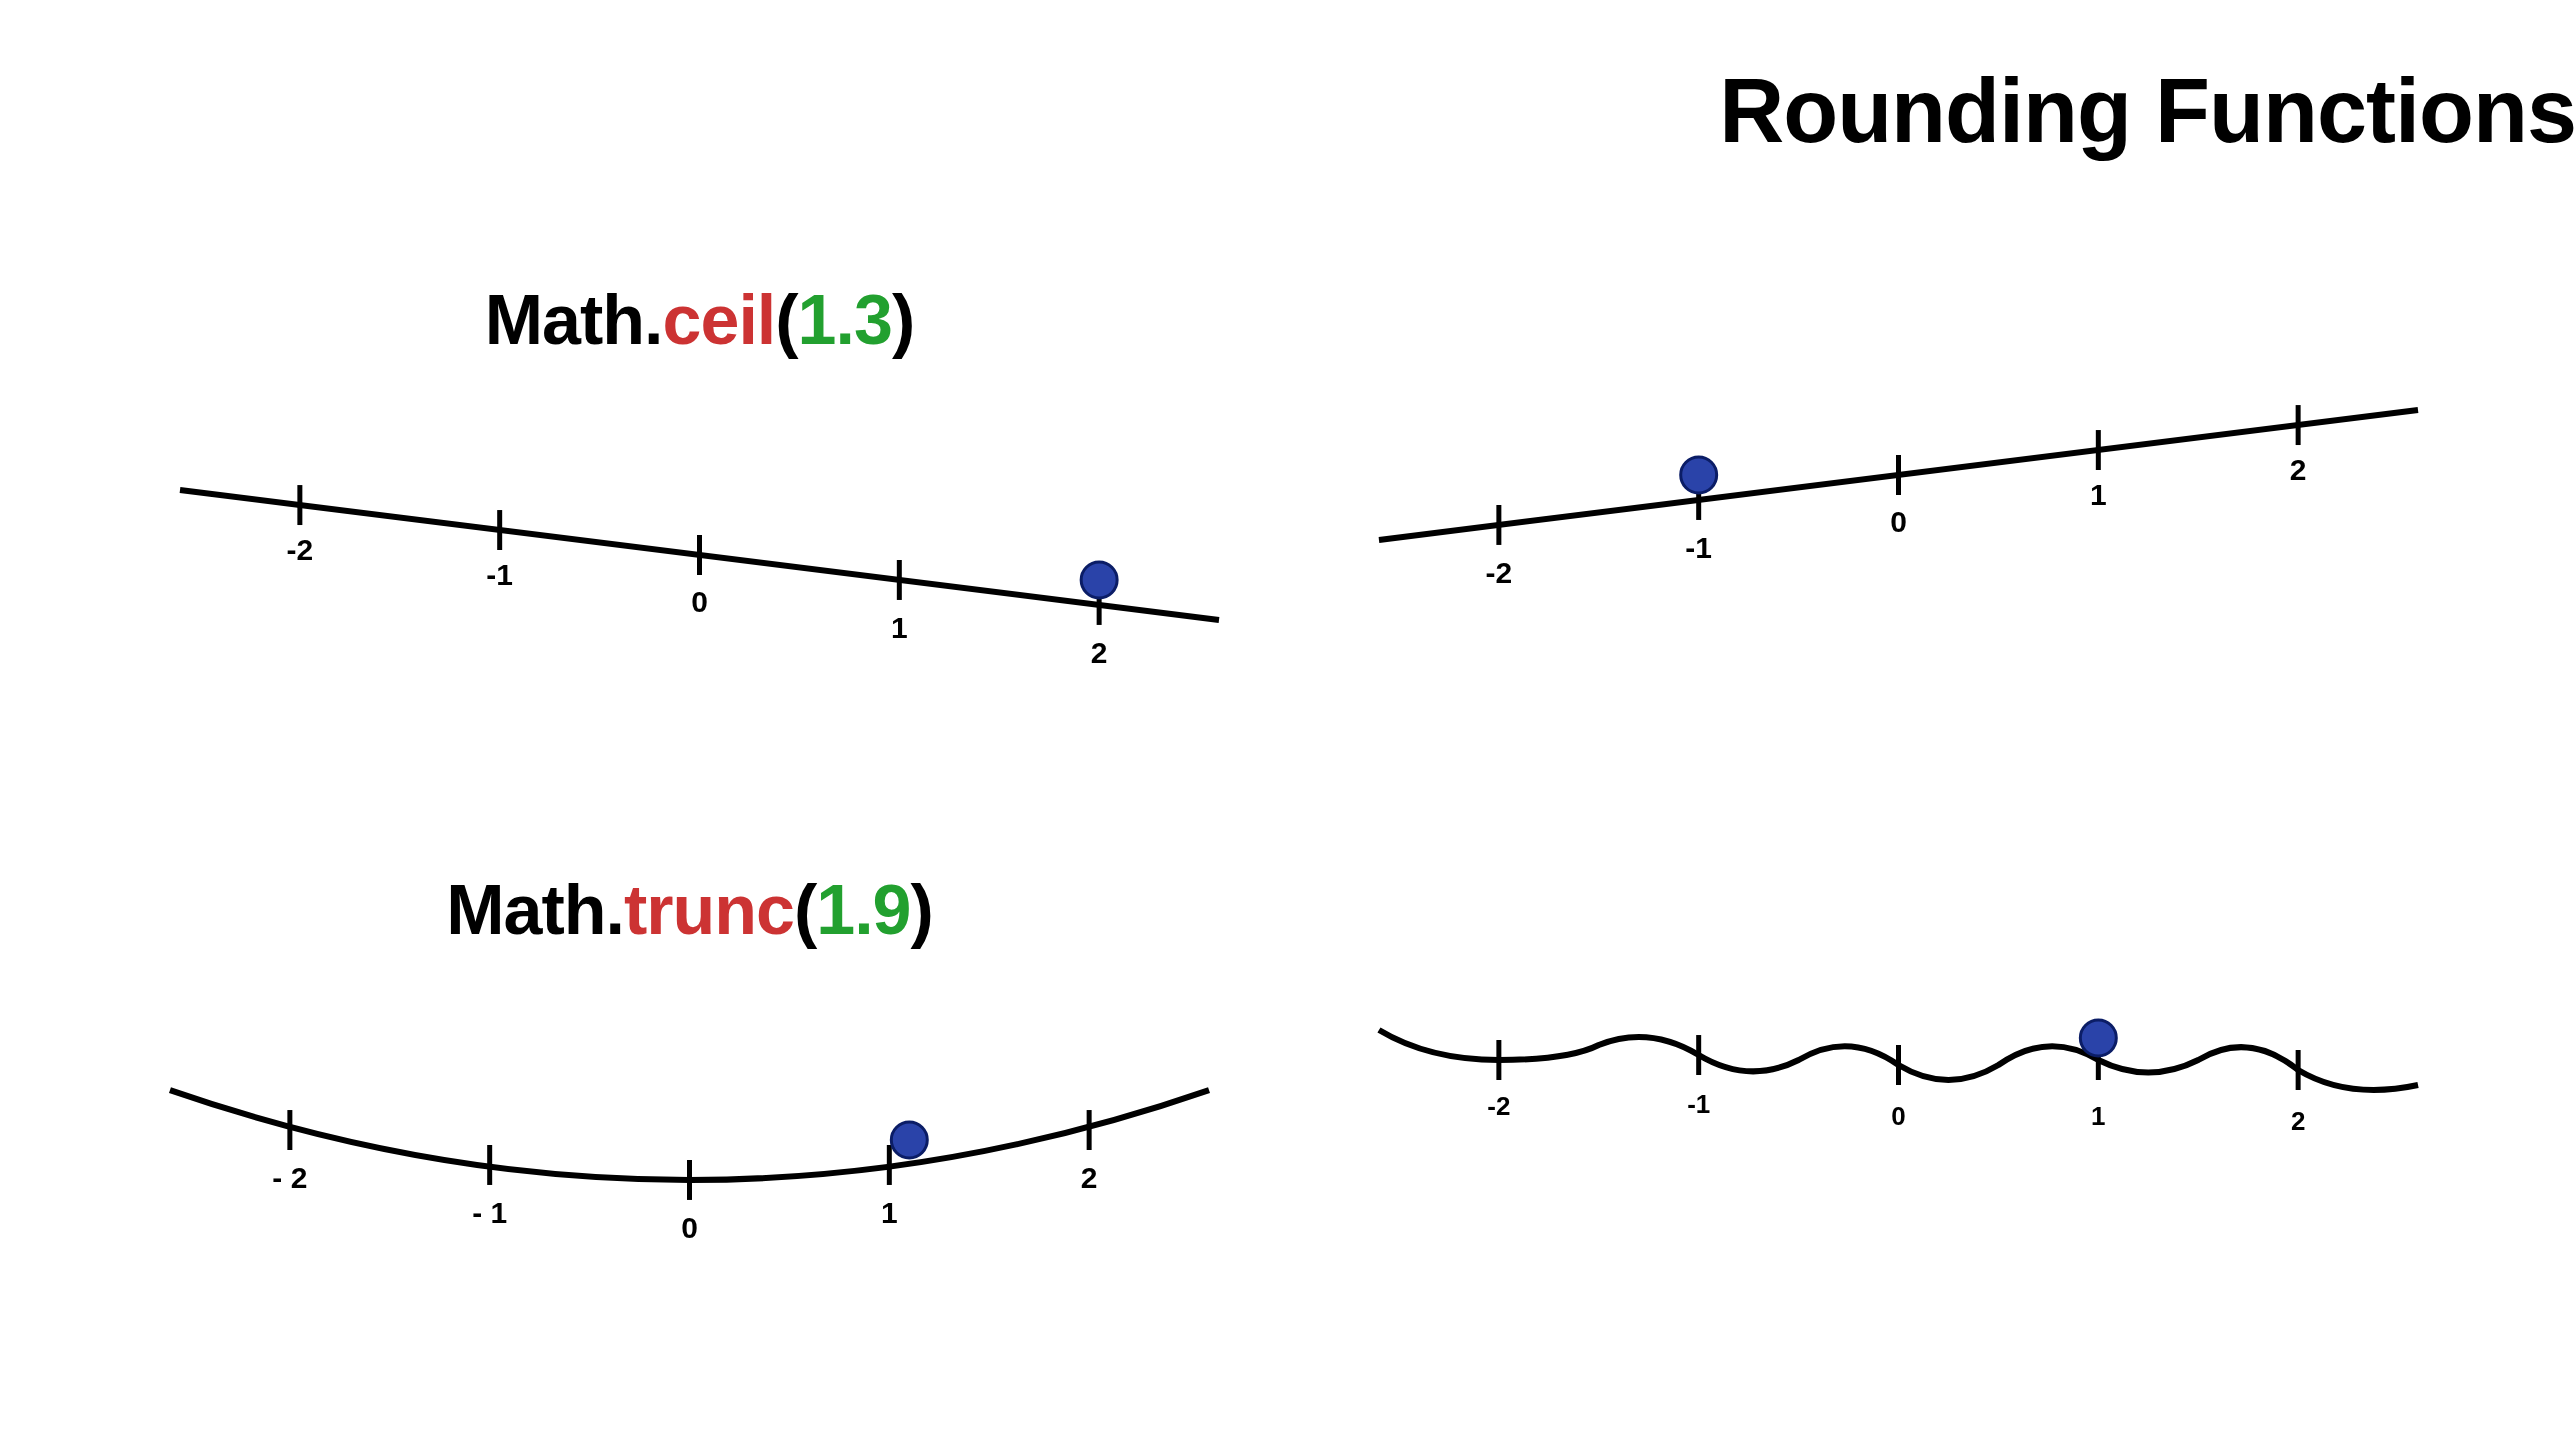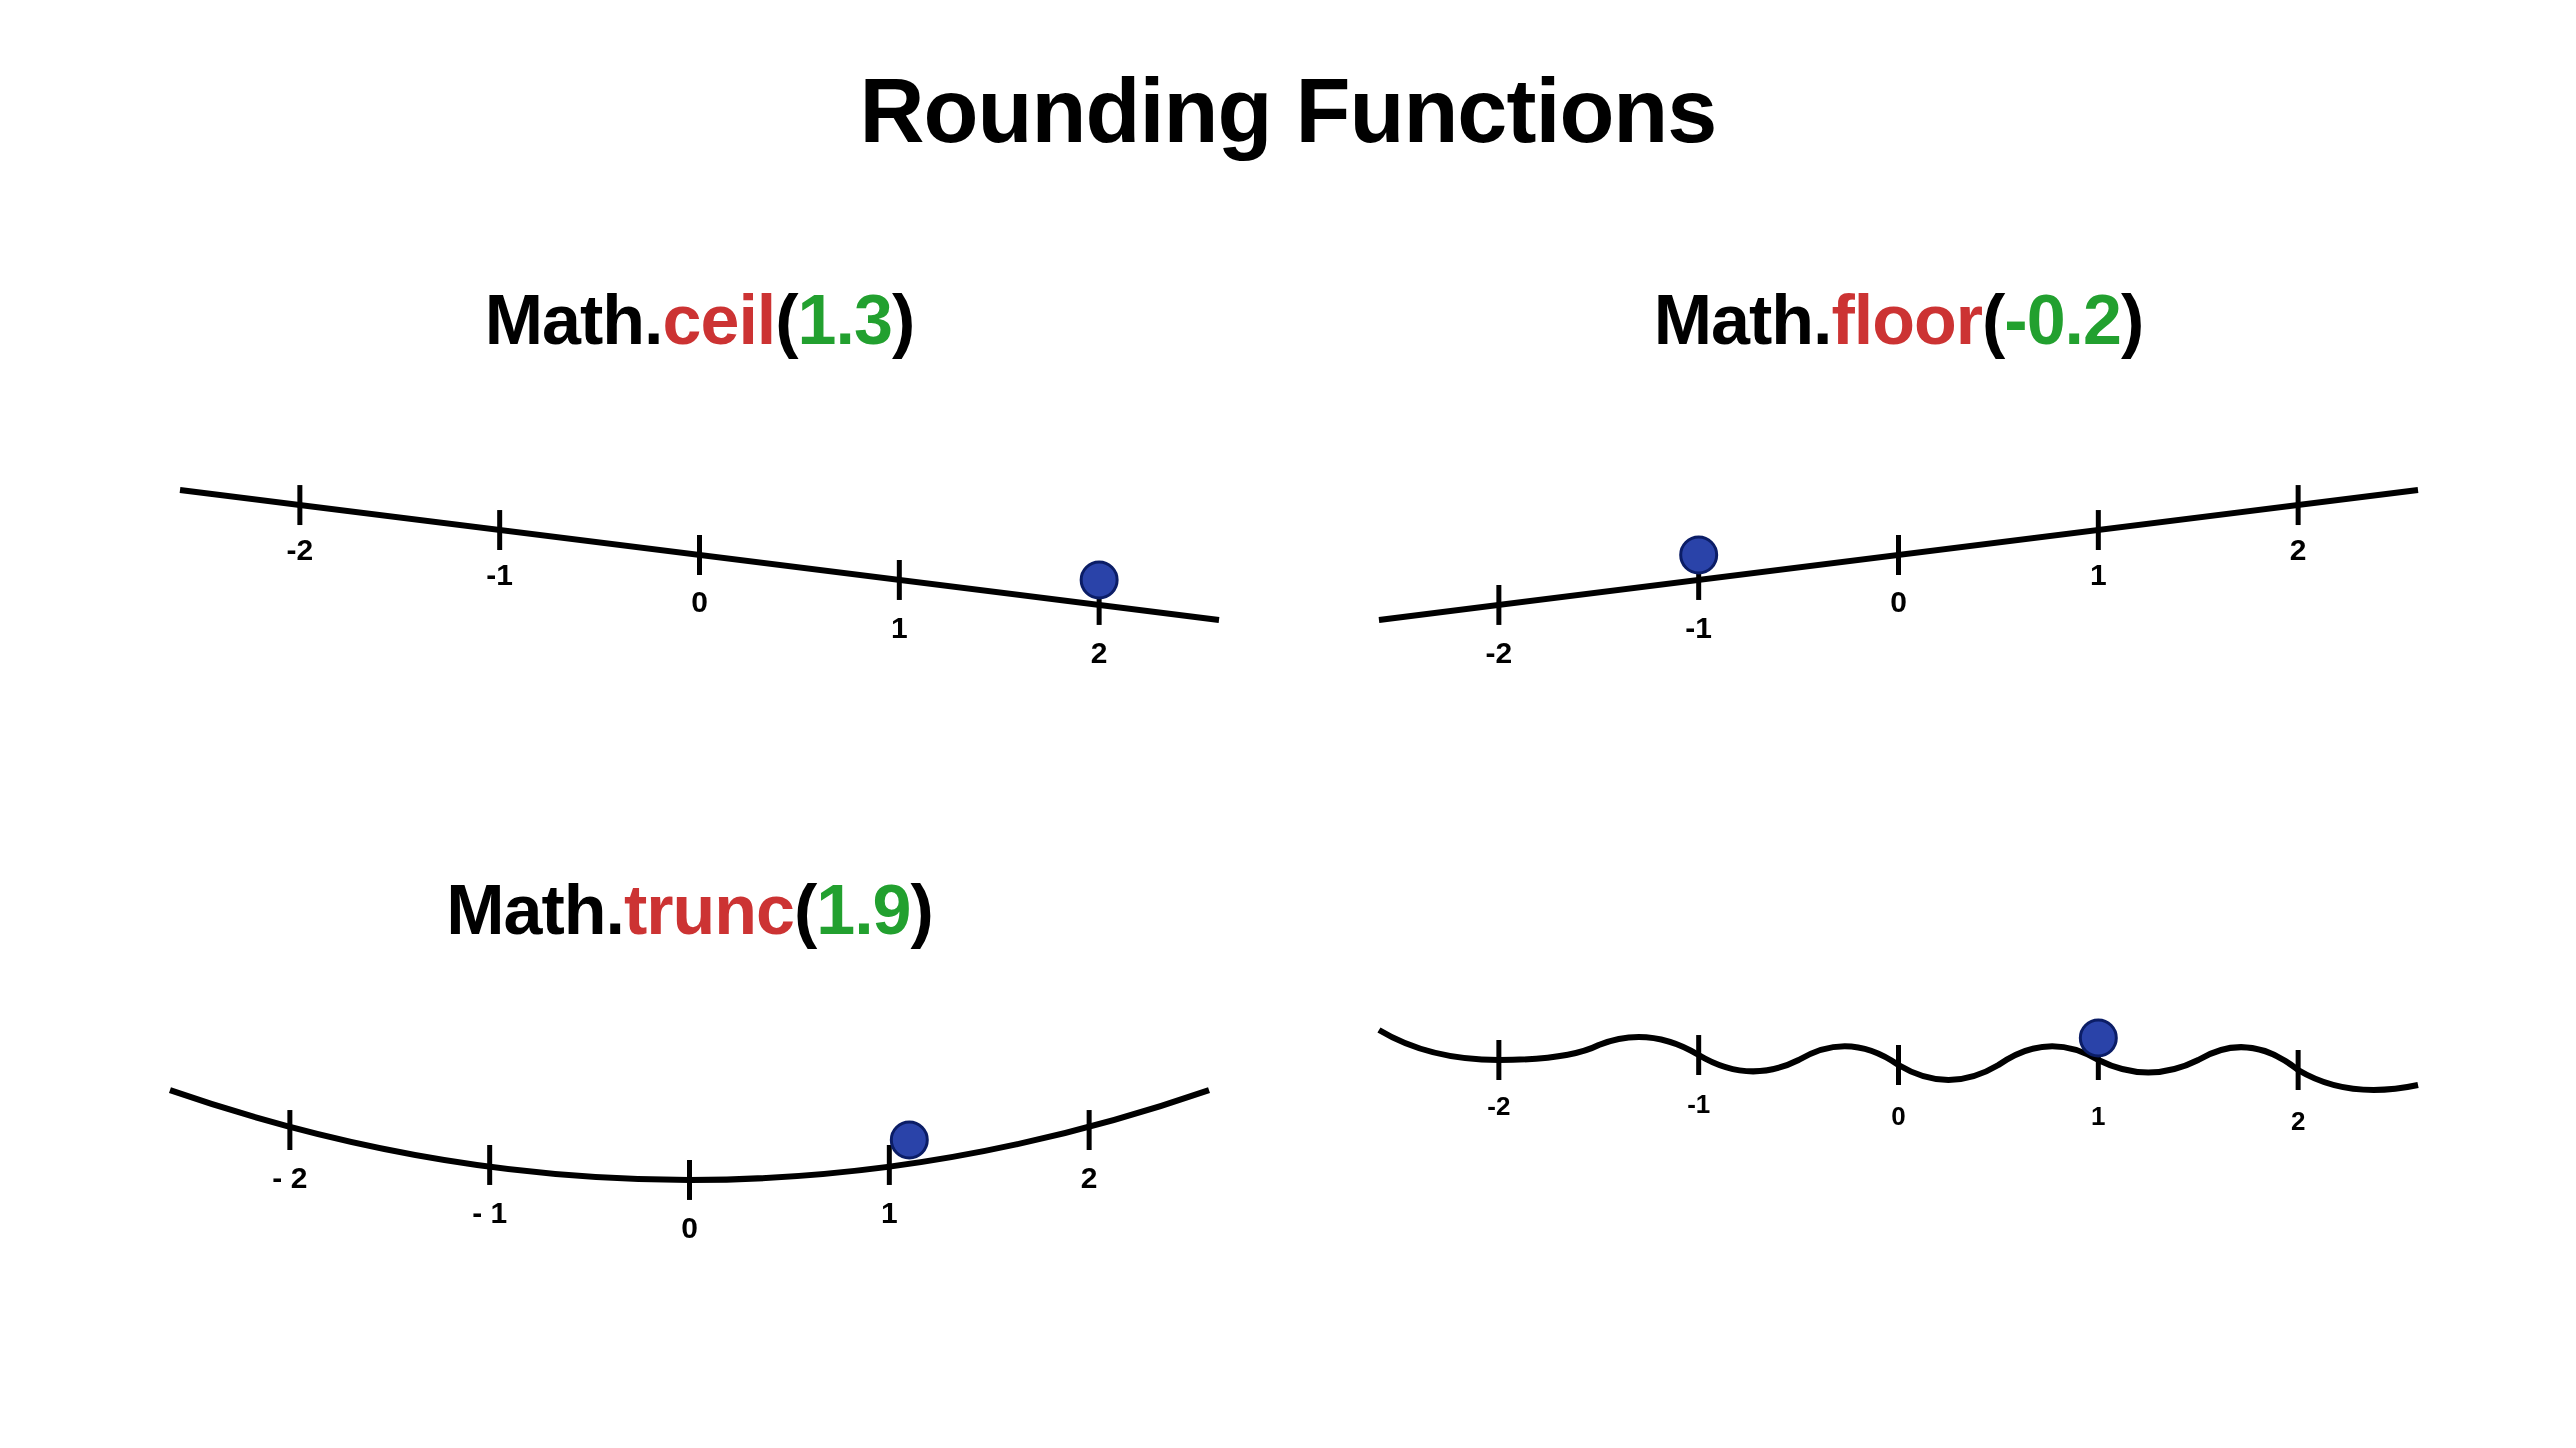--- a/index.html
+++ b/index.html
@@ -1,17 +1,17 @@
 <!DOCTYPE html>
 <html><head>
 <meta charset="utf-8">
 <style>
   html,body{margin:0;padding:0;width:2576px;height:1449px;background:#fff;font-family:-apple-system,BlinkMacSystemFont,"Segoe UI",Helvetica,Arial,sans-serif;color:#000;}
   .page{width:2576px;height:1449px;position:relative;}
-  .title{width:100%;text-align:center;font-weight:800;font-size:90px;letter-spacing:-1px;position:absolute;top:60px;left:0;}
+  .title{width:100%;text-align:right;font-weight:800;font-size:90px;letter-spacing:-1px;position:absolute;top:60px;left:0;}
   .grid{position:absolute;top:280px;left:0;width:2576px;height:1099px;}
   .cell{position:absolute;width:1199px;}
   .cell.tl{left:100px;top:0;}
   .cell.tr{left:1299px;top:0;}
   .cell.bl{left:90px;top:590px;}
   .cell.br{left:1299px;top:590px;}
   .subtitle{text-align:center;font-weight:800;font-size:70px;letter-spacing:-1px;}
   .clr-black{color:#000;}
   .clr-red{color:#cc3333;}
   .clr-green{color:#22a02f;}
@@ -45,23 +45,20 @@
         <text class="lbl" x="150" y="140">-2</text>
         <text class="lbl" x="350" y="165">-1</text>
         <text class="lbl" x="550" y="192">0</text>
         <text class="lbl" x="750" y="218">1</text>
         <text class="lbl" x="950" y="243">2</text>
         <circle class="dot-fill dot-stroke" cx="950" cy="160" r="18"></circle>
       </svg>
     </div>
 
     <div class="cell tr">
-      <div class="subtitle">
-        <span class="clr-black">Math.</span><span class="clr-red">floor</span><span class="clr-black">(</span><span class="clr-green">-0.2</span><span class="clr-black">)</span>
-      </div>
       <svg width="1099" height="280" viewBox="0 0 1100 280">
         <line class="axis" x1="30" y1="200" x2="1070" y2="70"></line>
         <line class="tick" x1="150" y1="165" x2="150" y2="205"></line>
         <line class="tick" x1="350" y1="140" x2="350" y2="180"></line>
         <line class="tick" x1="550" y1="115" x2="550" y2="155"></line>
         <line class="tick" x1="750" y1="90" x2="750" y2="130"></line>
         <line class="tick" x1="950" y1="65" x2="950" y2="105"></line>
         <text class="lbl" x="150" y="243">-2</text>
         <text class="lbl" x="350" y="218">-1</text>
         <text class="lbl" x="550" y="192">0</text>

